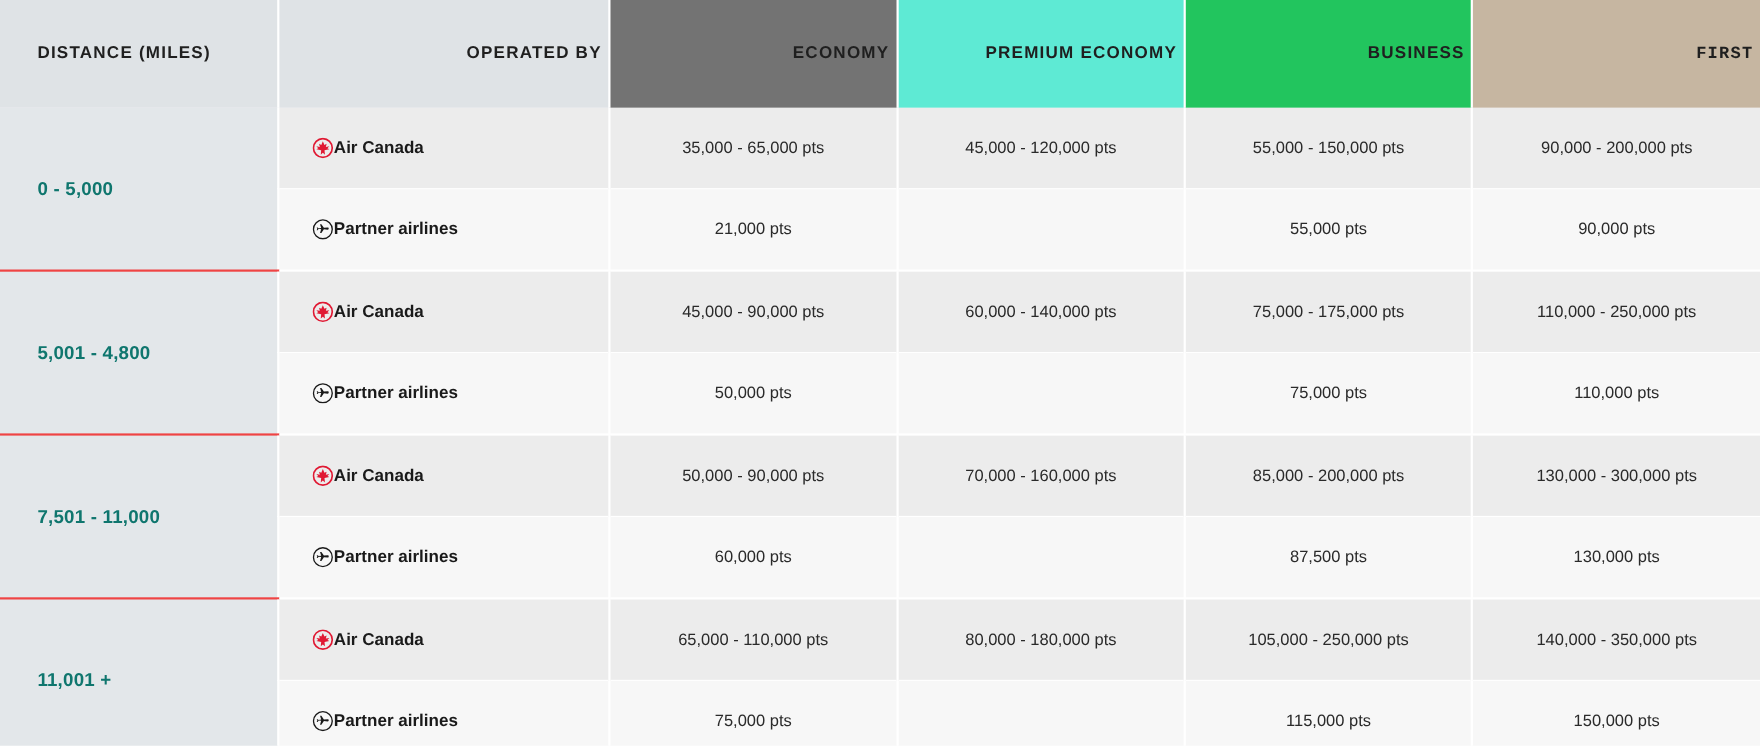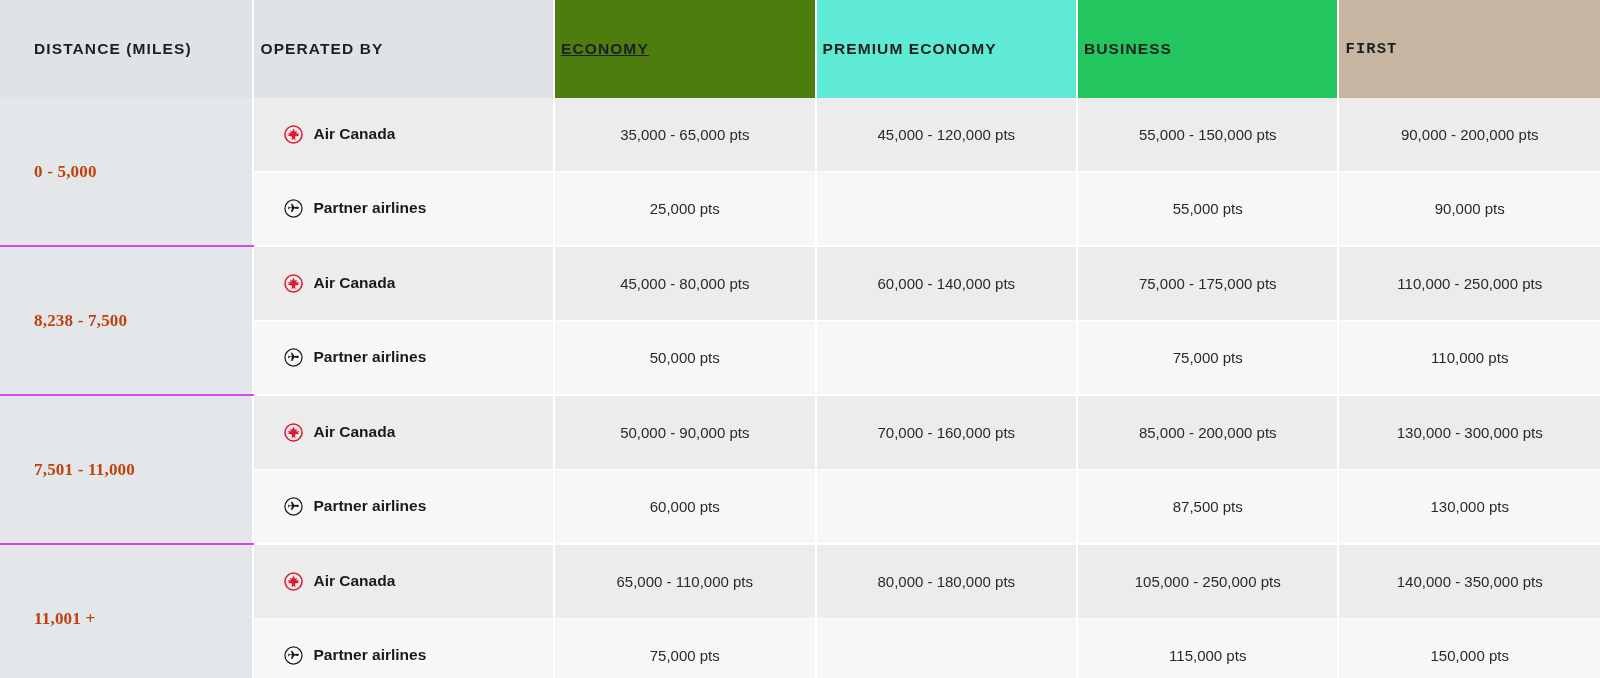--- a/index.html
+++ b/index.html
@@ -23,46 +23,45 @@
   .award-table col.c-operator { width: 300px; }
   .award-table col.c-cabin    { width: 261px; }
 
   thead th {
     height: 98px;
     font-size: 15.5px;
     font-weight: bold;
     letter-spacing: 1.1px;
     text-transform: uppercase;
     color: #1f1f1f;
-    text-align: left;
+    text-align: right;
     vertical-align: middle;
     border-right: 2px solid #ffffff;
     padding: 0 6px;
     box-sizing: border-box;
   }
   thead th:last-child { border-right: none; font-family: Liberation Mono, monospace; }
 
   th.h-distance { background: #dfe3e6; text-align: left; padding-left: 34px; margin-left: 33px; }
   th.h-operator { background: #dfe3e6; }
-  th.h-economy  { background: #4d7c0f; text-decoration: underline; }
+  th.h-economy  { background: #737373; }
   th.h-premium  { background: #5eead4; }
   th.h-business { background: #22c55e; }
   th.h-first    { background: #c6b6a1; }
 
   td.distance-cell {
     background: #e3e7ea;
     font-size: 17px;
     font-weight: bold;
-    color: #c2410c;
+    color: #0f766e;
     padding-left: 34px;
     vertical-align: middle;
-    border-bottom: 2px solid #d946ef;
+    border-bottom: 2px solid #ef4444;
     border-right: 2px solid #ffffff;
     letter-spacing: 0.2px;
-    font-family: Liberation Serif, serif;
   }
 
   tr.row-ac td.operator-cell,
   tr.row-ac td.value-cell { background: #ececec; }
   tr.row-partner td.operator-cell,
   tr.row-partner td.value-cell { background: #f7f7f7; }
 
   td.operator-cell {
     height: 71px;
     padding-left: 30px;
@@ -83,22 +82,21 @@
     border-bottom: 1px solid #ffffff;
     border-right: 2px solid #ffffff;
   }
   td.value-cell:last-child { border-right: none; }
 
   tr.row-partner td.value-cell,
   tr.row-partner td.operator-cell { border-bottom: 2px solid #ffffff; }
 
   .op-inner {
     display: flex;
-    align-items: flex-start;
-    gap: 10px;
+    align-items: center;
   }
   .ac-icon {
     width: 19px;
     height: 19px;
     flex: 0 0 19px;
     display: block;
   }
   .partner-icon {
     width: 19px;
     height: 19px;
@@ -148,37 +146,37 @@
       <tr class="row-partner">
         <td class="operator-cell">
           <span class="op-inner">
             <span class="partner-icon"><svg viewBox="0 0 20 20" width="19" height="19" xmlns="http://www.w3.org/2000/svg">
                 <circle cx="10" cy="10" r="9" fill="none" stroke="#1a1a1a" stroke-width="1.3"></circle>
                 <path d="M14.6 10.4 L11.0 10.0 L8.6 13.6 L7.3 13.6 L8.4 9.8 L6.0 9.5 L5.0 10.8 L4.1 10.8 L4.7 9.5 L4.1 8.2 L5.0 8.2 L6.0 9.0 L8.4 8.6 L7.3 5.0 L8.6 5.0 L11.0 8.4 L14.6 8.2 C15.4 8.2 15.6 8.7 15.6 9.3 C15.6 9.9 15.4 10.4 14.6 10.4 Z" fill="#1a1a1a"></path>
               </svg></span>
             <span>Partner airlines</span>
           </span>
         </td>
-        <td class="value-cell">25,000 pts</td>
+        <td class="value-cell">21,000 pts</td>
         <td class="value-cell"></td>
         <td class="value-cell">55,000 pts</td>
         <td class="value-cell">90,000 pts</td>
       </tr>
       <tr class="row-ac">
-        <td class="distance-cell" rowspan="2">8,238 - 7,500</td>
-        <td class="operator-cell">
-          <span class="op-inner">
-            <span class="ac-icon"><svg viewBox="0 0 20 20" width="19" height="19" xmlns="http://www.w3.org/2000/svg">
-                <circle cx="10" cy="10" r="9" fill="none" stroke="#e01933" stroke-width="1.6"></circle>
-                <path d="M10 3.6 L11.5 7.1 L13.6 6.1 L12.9 9.0 L16.2 8.4 L14.4 10.3 L16.2 11.3 L11.6 12.2 L12.0 16.4 L10 14.6 L8.0 16.4 L8.4 12.2 L3.8 11.3 L5.6 10.3 L3.8 8.4 L7.1 9.0 L6.4 6.1 L8.5 7.1 Z" fill="#e01933"></path>
-              </svg></span>
-            <span>Air Canada</span>
-          </span>
-        </td>
-        <td class="value-cell">45,000 - 80,000 pts</td>
+        <td class="distance-cell" rowspan="2">5,001 - 4,800</td>
+        <td class="operator-cell">
+          <span class="op-inner">
+            <span class="ac-icon"><svg viewBox="0 0 20 20" width="19" height="19" xmlns="http://www.w3.org/2000/svg">
+                <circle cx="10" cy="10" r="9" fill="none" stroke="#e01933" stroke-width="1.6"></circle>
+                <path d="M10 3.6 L11.5 7.1 L13.6 6.1 L12.9 9.0 L16.2 8.4 L14.4 10.3 L16.2 11.3 L11.6 12.2 L12.0 16.4 L10 14.6 L8.0 16.4 L8.4 12.2 L3.8 11.3 L5.6 10.3 L3.8 8.4 L7.1 9.0 L6.4 6.1 L8.5 7.1 Z" fill="#e01933"></path>
+              </svg></span>
+            <span>Air Canada</span>
+          </span>
+        </td>
+        <td class="value-cell">45,000 - 90,000 pts</td>
         <td class="value-cell">60,000 - 140,000 pts</td>
         <td class="value-cell">75,000 - 175,000 pts</td>
         <td class="value-cell">110,000 - 250,000 pts</td>
       </tr>
       <tr class="row-partner">
         <td class="operator-cell">
           <span class="op-inner">
             <span class="partner-icon"><svg viewBox="0 0 20 20" width="19" height="19" xmlns="http://www.w3.org/2000/svg">
                 <circle cx="10" cy="10" r="9" fill="none" stroke="#1a1a1a" stroke-width="1.3"></circle>
                 <path d="M14.6 10.4 L11.0 10.0 L8.6 13.6 L7.3 13.6 L8.4 9.8 L6.0 9.5 L5.0 10.8 L4.1 10.8 L4.7 9.5 L4.1 8.2 L5.0 8.2 L6.0 9.0 L8.4 8.6 L7.3 5.0 L8.6 5.0 L11.0 8.4 L14.6 8.2 C15.4 8.2 15.6 8.7 15.6 9.3 C15.6 9.9 15.4 10.4 14.6 10.4 Z" fill="#1a1a1a"></path>

